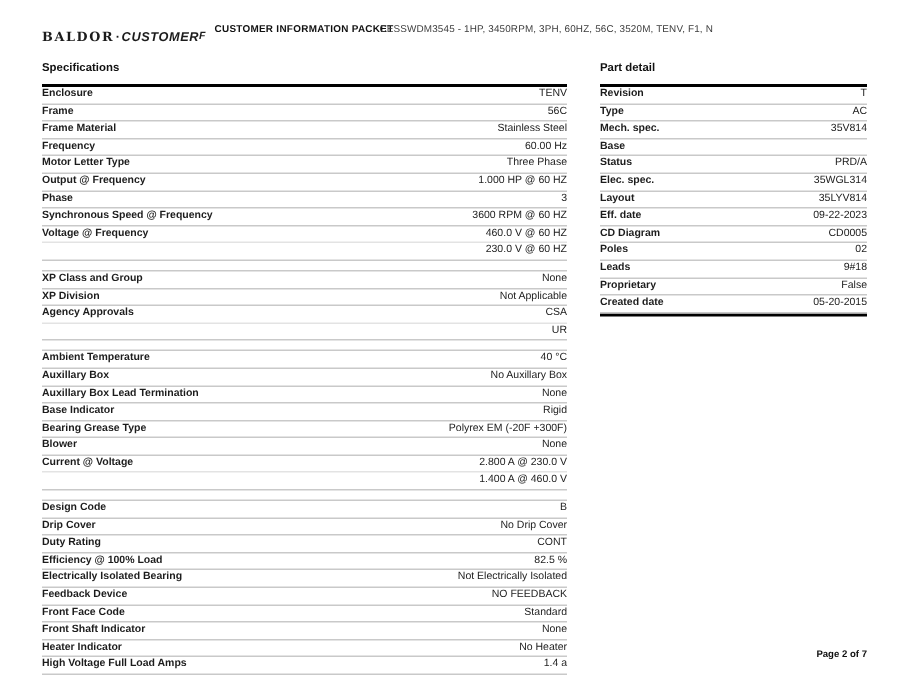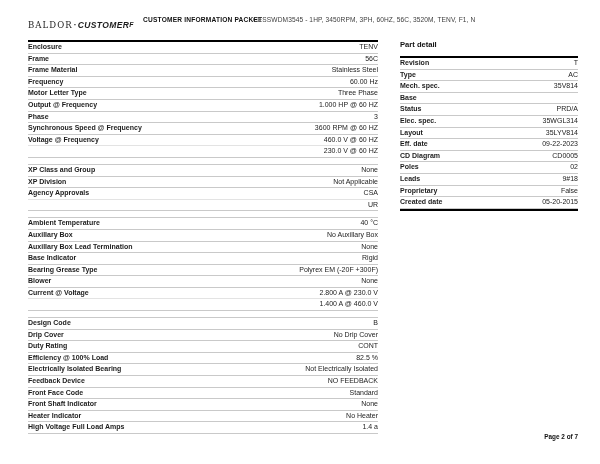--- a/index.html
+++ b/index.html
@@ -3,21 +3,21 @@
 <meta charset="utf-8">
 <style>
   html,body{margin:0;padding:0;background:#fff;}
   .page{
     position:relative;width:600px;height:464px;background:#ffffff;
     font-family:"Liberation Sans",sans-serif;color:#1c1c1c;overflow:hidden;
   }
   
   .hdr{position:absolute;top:14px;left:28px;right:22px;height:14px;}
   .logo{position:absolute;left:0;top:0;white-space:nowrap;}
-  .lg-b{font-family:"DejaVu Serif",serif;font-weight:normal;font-size:8.5px;letter-spacing:1.1px;text-align:center;}
+  .lg-b{font-family:"DejaVu Serif",serif;font-weight:bold;font-size:8.5px;letter-spacing:1.1px;text-align:center;}
   .lg-dot{font-weight:bold;font-size:8.5px;margin:0 1px;}
   .lg-r{font-style:italic;font-weight:bold;font-size:8.5px;letter-spacing:.4px;}
   .lg-f{font-style:italic;font-weight:bold;font-size:7px;vertical-align:1px;}
   .doc-title{position:absolute;left:115px;top:2px;font-weight:bold;font-size:6.6px;letter-spacing:.2px;color:#111;}
   .product{position:absolute;left:225px;top:2px;font-size:6.6px;color:#3d3d3d;letter-spacing:.1px;}
   
   .col{position:absolute;top:40px;}
   .col-left{left:28px;width:350px;}
   .col-right{left:400px;width:178px;}
   .col h2{margin:0 0 7px 0;font-size:7.6px;font-weight:bold;color:#111;}
@@ -41,20 +41,21 @@
 
   <header class="hdr">
     <div class="logo">
       <span class="lg-b">BALDOR</span><span class="lg-dot">·</span><span class="lg-r">CUSTOMER</span><span class="lg-f">F</span>
     </div>
     <div class="doc-title">CUSTOMER INFORMATION PACKET</div>
     <div class="product">CESSWDM3545 - 1HP, 3450RPM, 3PH, 60HZ, 56C, 3520M, TENV, F1, N</div>
   </header>
 
   <section class="col col-left">
+    <h2>Specifications</h2>
     <div class="tbl" id="spec-rows">
         <div class="trow">
           <span class="lbl">Enclosure</span>
           <span class="val">TENV</span>
         </div>
         <div class="trow">
           <span class="lbl">Frame</span>
           <span class="val">56C</span>
         </div>
         <div class="trow">

